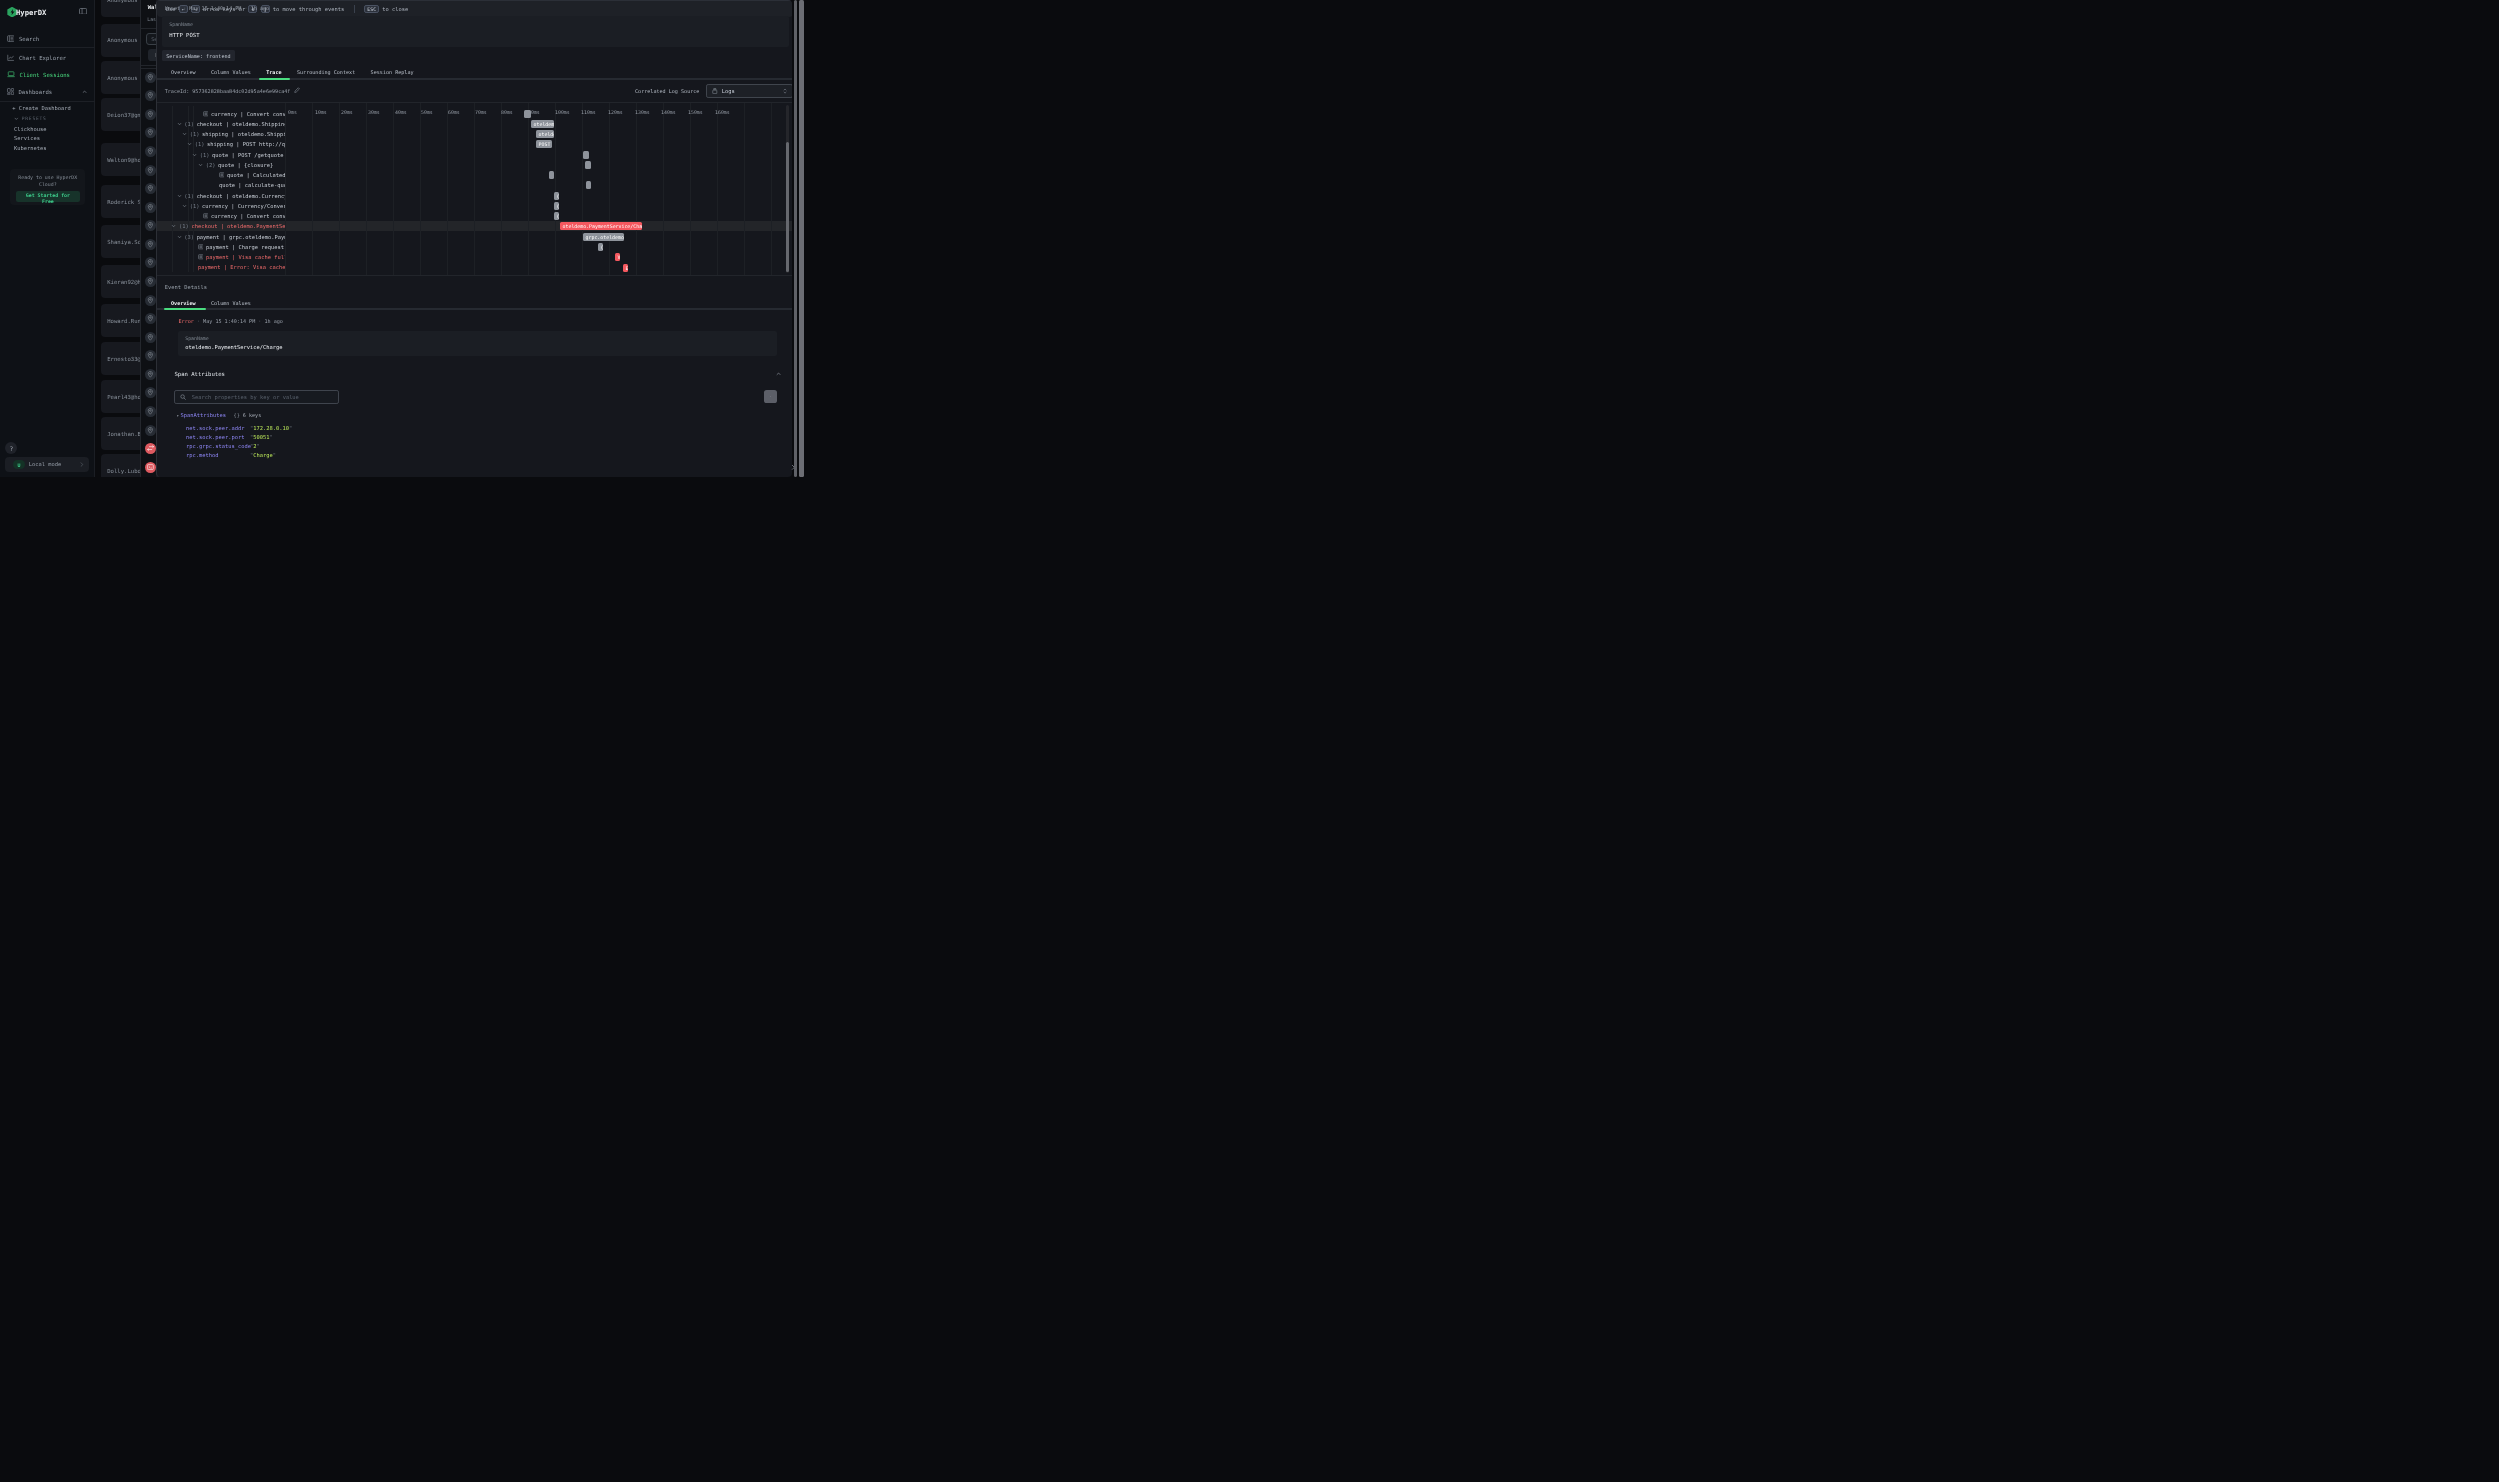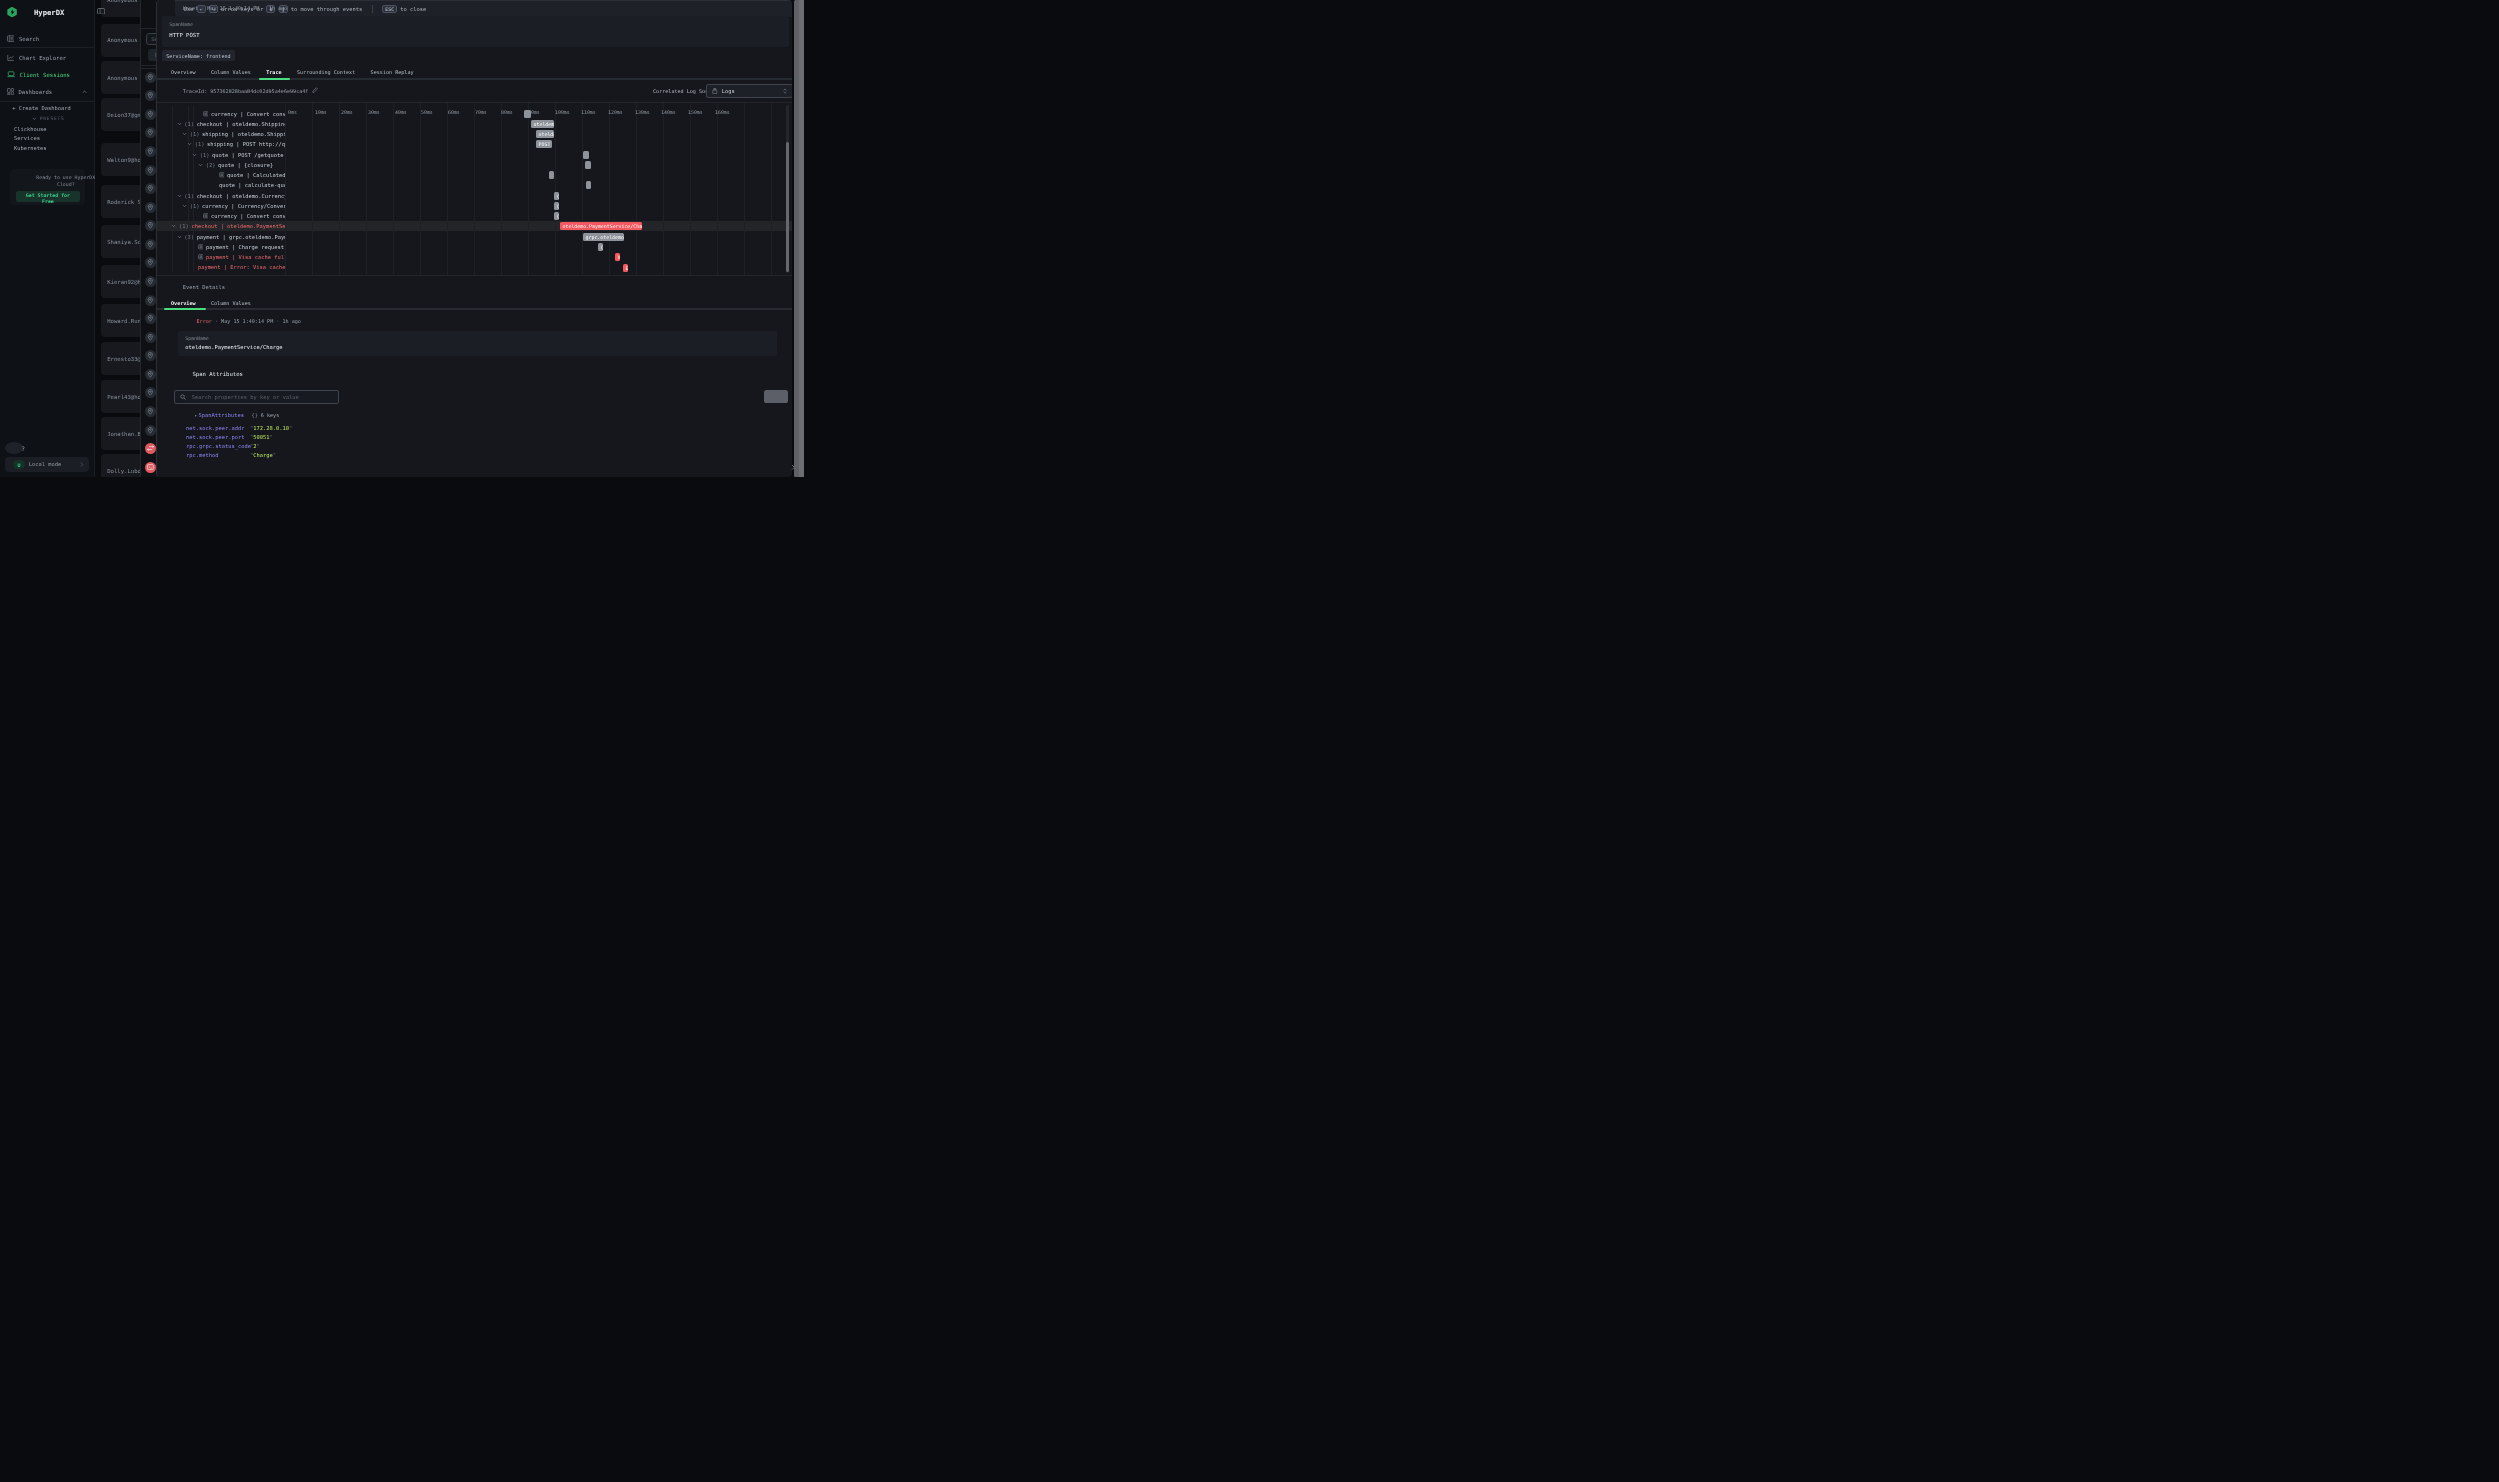--- a/index.html
+++ b/index.html
@@ -1,19 +1,19 @@
 <!DOCTYPE html>
 <html style="font-size:8.2px"><head>
 <meta charset="utf-8">
 <style>
   html,body{margin:0;padding:0;background:#0a0b0e;}
   *{box-sizing:border-box;}
   #app{position:relative;width:804px;height:477px;overflow:hidden;
        font-family:"DejaVu Sans Mono",monospace;color:#9aa1ab;}
-  .abs{position:absolute;padding-left:18px;}
+  .abs{position:absolute;}
   svg{display:block;}
   .icn{display:inline-flex;align-items:center;justify-content:center;color:#8b939d;flex:none;}
 
   
   #sidebar{left:0;top:0;width:95px;height:477px;background:#0e1116;border-right:0.5px solid #1b1e24;z-index:5;}
   .hex{position:absolute;left:6.7px;top:6.7px;width:10.8px;height:10.8px;background:#2aa45f;
        clip-path:polygon(50% 0,94% 25%,94% 75%,50% 100%,6% 75%,6% 25%);
        display:flex;align-items:center;justify-content:center;}
   #brand{left:16px;top:7.7px;font-size:7.2px;font-weight:bold;color:#eef1f4;}
   #collapse-btn{left:79px;top:7.7px;color:#8b939d;cursor:pointer;}

